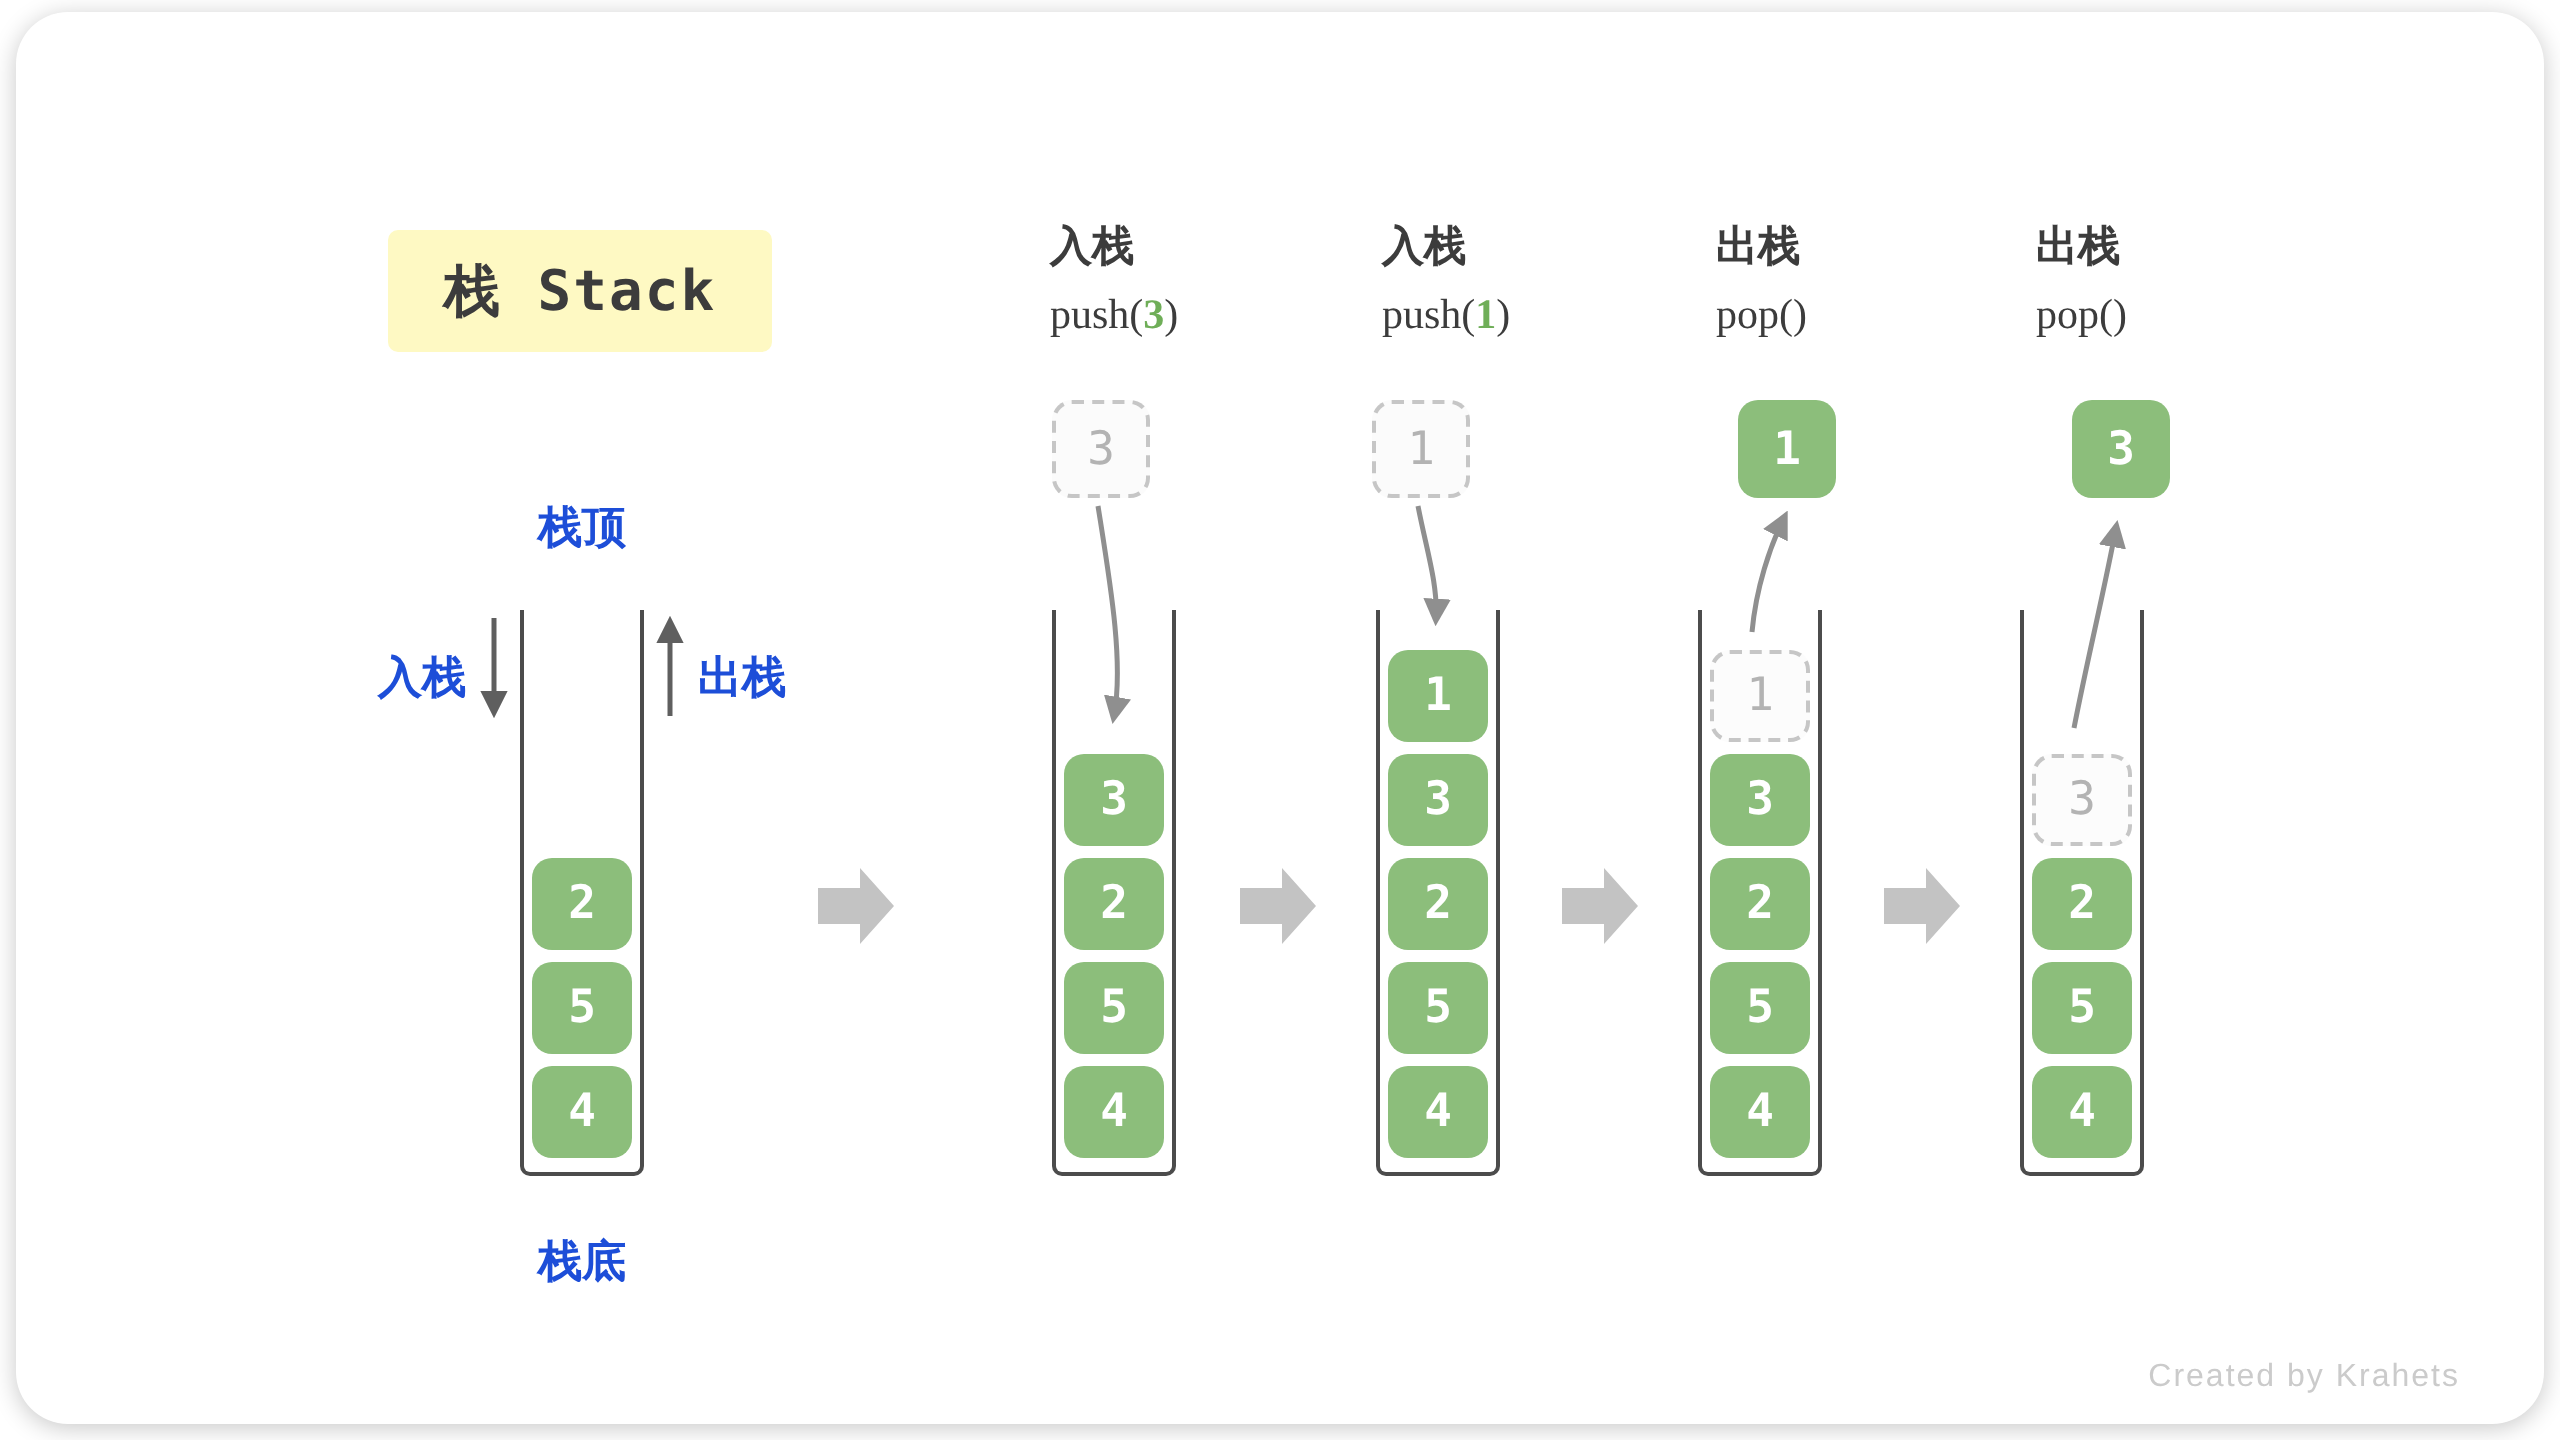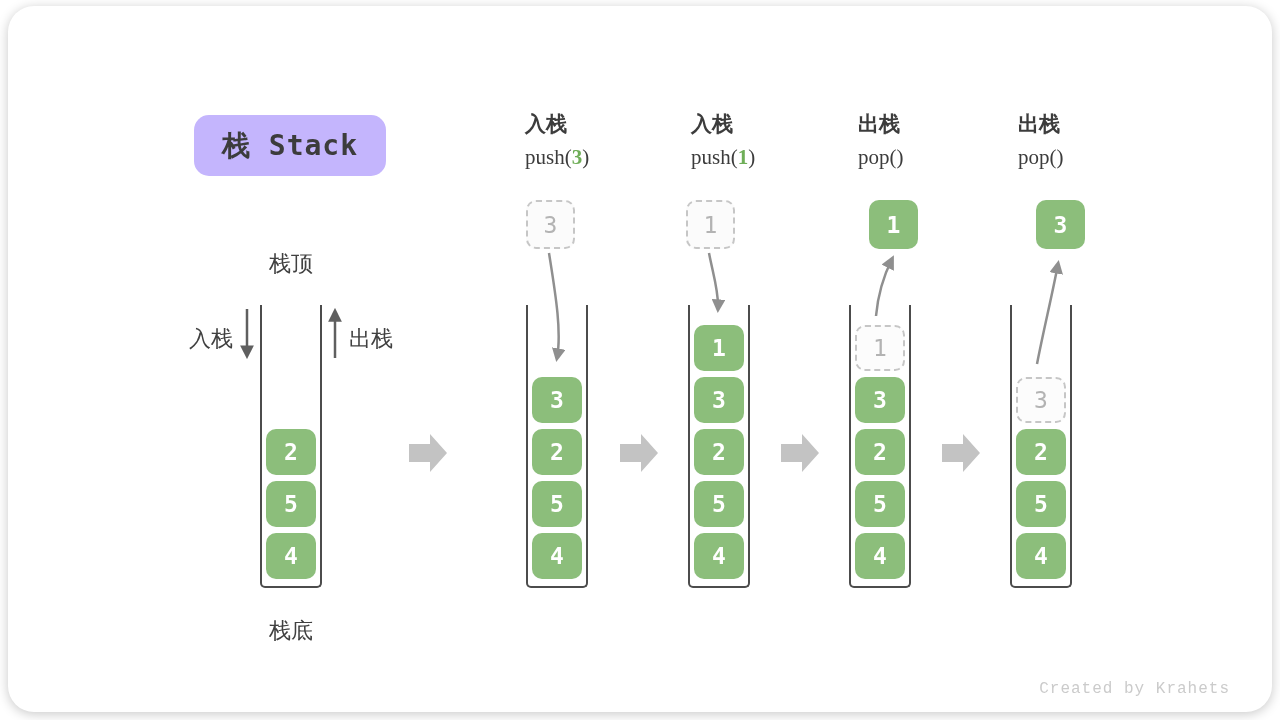--- a/index.html
+++ b/index.html
@@ -2,25 +2,25 @@
 <html><head>
 <meta charset="utf-8">
 <style>
   html,body{margin:0;padding:0;background:#ffffff;}
   .canvas{position:relative;width:1280px;height:720px;overflow:hidden;
           font-family:"Liberation Sans",sans-serif;}
   .card{position:absolute;left:8px;top:6px;width:1264px;height:706px;
         background:#ffffff;border-radius:26px;
         box-shadow:0 2px 12px rgba(0,0,0,0.22);}
   .title-box{position:absolute;left:186px;top:109px;width:192px;height:61px;
-        background:#c4b5fd;border-radius:15px;display:flex;align-items:center;justify-content:center;
+        background:#fef9c3;border-radius:5px;display:flex;align-items:center;justify-content:center;
         font-family:"DejaVu Sans Mono",monospace;font-size:28px;font-weight:700;color:#3c3c3c;letter-spacing:1px;}
-  .cn-label{position:absolute;font-size:22px;font-weight:400;color:#404040;white-space:nowrap;}
+  .cn-label{position:absolute;font-size:22px;font-weight:700;color:#1d4ed8;white-space:nowrap;}
   .watermark{position:absolute;right:42px;top:674px;
-        font-family:Liberation Mono, monospace;font-size:16px;color:#cbcbcb;letter-spacing:1px;margin-left:32px;}
+        font-family:Liberation Sans, sans-serif;font-size:16px;color:#cbcbcb;letter-spacing:1px;margin-left:32px;}
   .overlay{position:absolute;left:0;top:0;pointer-events:none;}
   
   .stack-container{position:absolute;width:62px;height:283px;box-sizing:border-box;
         border-left:2px solid #4c4c4c;border-right:2px solid #4c4c4c;border-bottom:2px solid #4c4c4c;
         border-radius:0 0 5px 5px;background:transparent;}
   .stack-item{position:absolute;width:50px;height:46px;box-sizing:border-box;border-radius:10px;
         display:flex;align-items:center;justify-content:center;
         font-family:"DejaVu Sans Mono",monospace;font-size:23px;}
   .stack-item.solid{background:#8cbe7b;color:#ffffff;font-weight:700;}
   .stack-item.dashed{background:#fcfcfc;border:2px dashed #c6c6c6;color:#b3b3b3;font-weight:400;}

